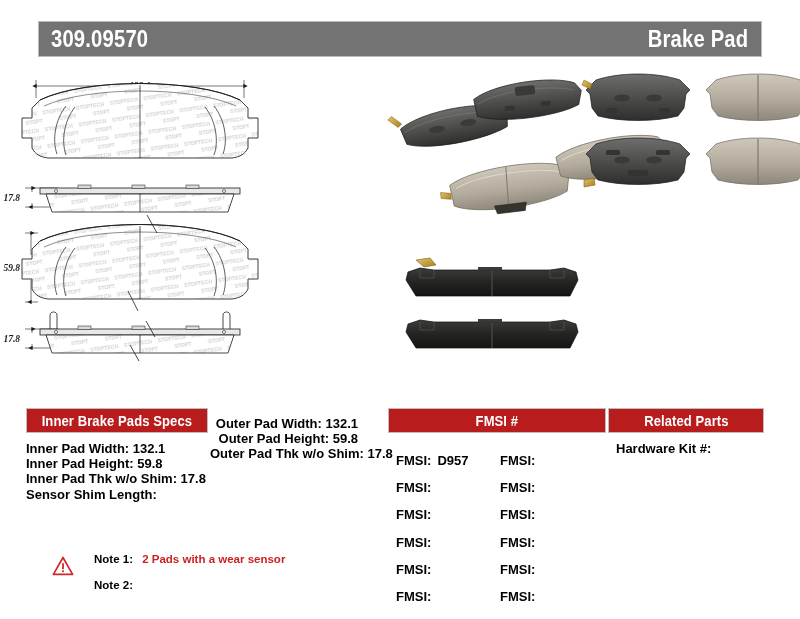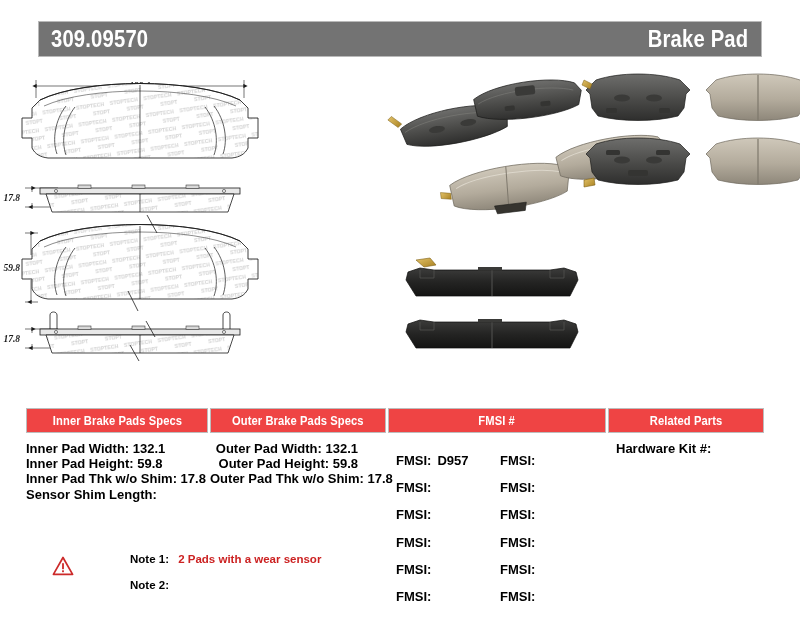--- a/index.html
+++ b/index.html
@@ -68,29 +68,29 @@
     left: 26px;
     top: 408px;
     width: 738px;
     height: 130px;
   }
   .tbl-col {
     position: absolute;
     top: 0;
   }
   .tbl-head {
-    background: #ef4444;
+    background: #b91c1c;
     color: #ffffff;
     height: 25px;
     border: 1px solid #bdbdbd;
     box-sizing: border-box;
     display: flex;
     align-items: center;
     justify-content: center;
-    font-size: 12px;
+    font-size: 14px;
     font-weight: bold;
     letter-spacing: 0.1px;
     white-space: nowrap;
   }
   .tbl-head span { transform: scaleX(0.93); display: inline-block; }
 
   .tbl-body {
     padding-top: 8px;
     font-size: 13px;
     font-weight: bold;
@@ -137,21 +137,21 @@
   }
   .note-row {
     position: absolute;
     left: 42px;
     font-size: 11.5px;
     font-weight: bold;
     white-space: nowrap;
   }
   .note-row.n1 { top: 0px; }
   .note-row.n2 { top: 26px; }
-  .note-label { color: #000000; margin-left: 36px; }
+  .note-label { color: #000000; }
   .note-value { color: #cc2222; padding-left: 6px; }
 </style>
 </head>
 <body>
 
 <div id="header-bar">
   <div class="htxt">309.09570</div>
   <div class="htxt right">Brake Pad</div>
 </div>
 
@@ -411,23 +411,20 @@
         <span class="val">17.8</span>
       </div>
       <div class="spec-line">
         <span>Sensor Shim Length:</span>
         <span class="val"></span>
       </div>
     </div>
   </div>
 
   <div class="tbl-col" style="left:184px; width:176px;">
-    <div class="tbl-head">
-      <span>Outer Brake Pads Specs</span>
-    </div>
     <div class="tbl-body">
       <div class="spec-line" style="padding-right:28px;">
         <span>Outer Pad Width:</span>
         <span class="val">132.1</span>
       </div>
       <div class="spec-line" style="padding-right:28px;">
         <span>Outer Pad Height:</span>
         <span class="val">59.8</span>
       </div>
       <div class="spec-line" style="padding-right:28px;">

